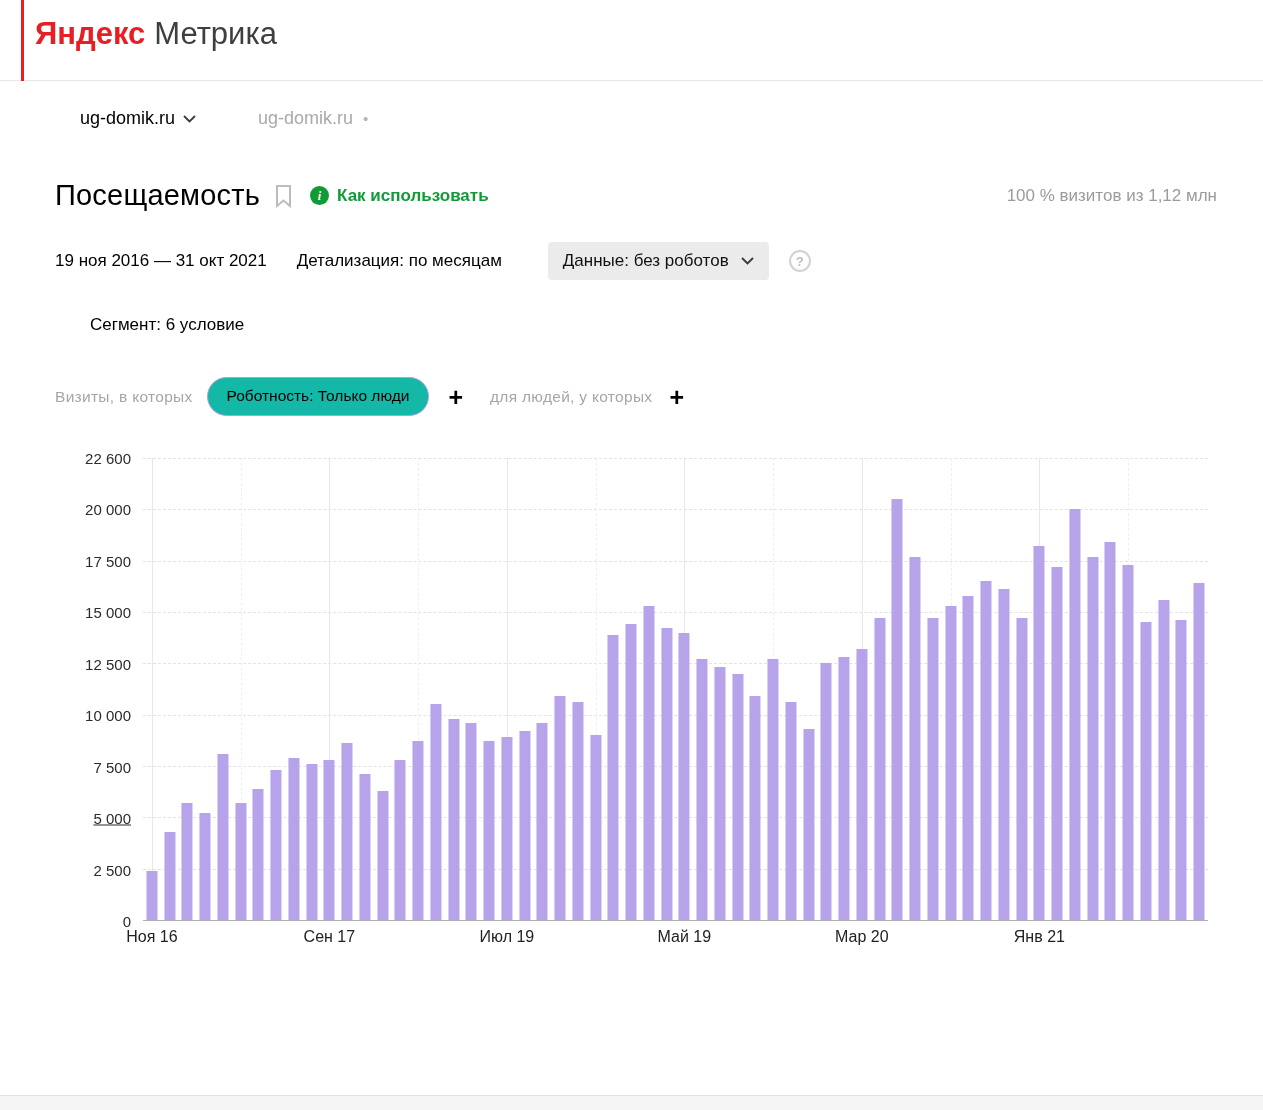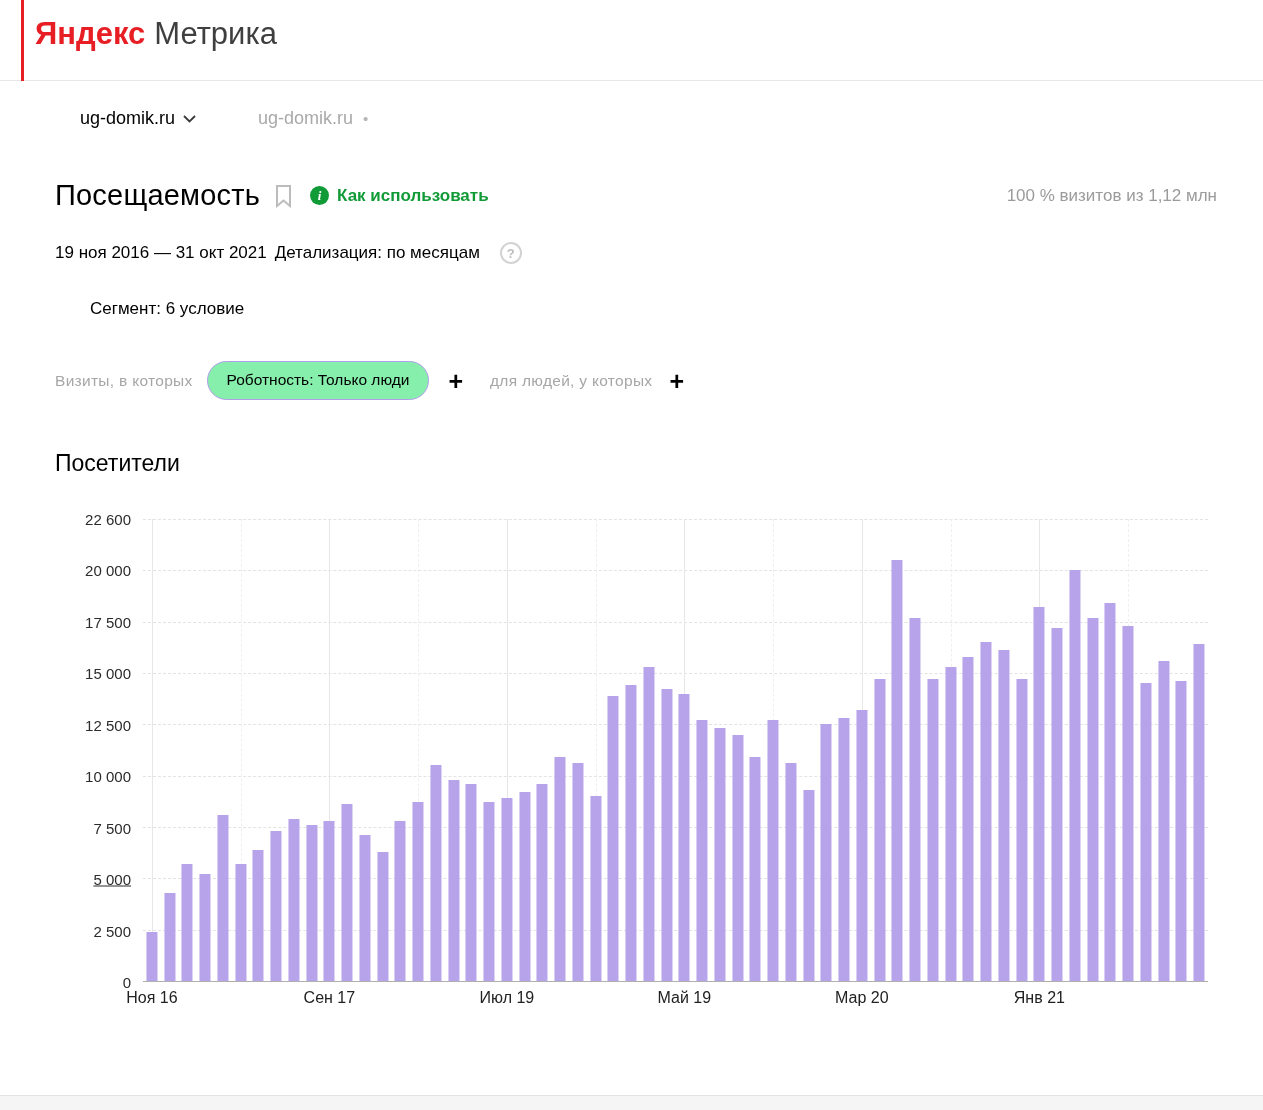--- a/index.html
+++ b/index.html
@@ -26,21 +26,21 @@
   .bookmark { margin-left:15px; display:flex; cursor:pointer; }
   .howto { display:flex; align-items:center; gap:8px; margin-left:18px; cursor:pointer; }
   .info-circle { width:19px; height:19px; border-radius:50%; color:#fff; font-size:13px; font-weight:700;
                  display:flex; align-items:center; justify-content:center; font-family:"Liberation Serif", serif; font-style:italic; }
   .howto-label { font-size:17px; font-weight:700; }
   .visits-summary { margin-left:auto; color:#9b9b9b; font-size:17px; }
 
   
   .controls-row { display:flex; align-items:center; margin:30px 55px 0 55px; font-size:17px; }
   .date-range { cursor:pointer; }
-  .granularity { margin-left:8px; cursor:pointer; }
+  .granularity { margin-left:30px; cursor:pointer; }
   .data-btn { margin-left:46px; background:#ebebeb; border:none; border-radius:4px; padding:9px 15px;
               font-size:17px; font-family:inherit; display:flex; align-items:center; gap:12px; cursor:pointer; color:#111; }
   .help-circle { margin-left:20px; width:22px; height:22px; border:2px solid #d2d2d2; border-radius:50%;
                  color:#bdbdbd; font-size:13px; font-weight:700; display:flex; align-items:center; justify-content:center; cursor:pointer; }
 
   
   .segment-row { margin:35px 0 0 90px; font-size:17px; }
   .segment-link { cursor:pointer; }
 
   
@@ -103,36 +103,41 @@
     <span class="howto">
       <span class="info-circle green-bg" style="background: rgb(17, 155, 55);">i</span>
       <span class="howto-label green-text" style="color: rgb(17, 155, 55);">Как использовать</span>
     </span>
     <span class="visits-summary">100 % визитов из 1,12 млн</span>
   </div>
 
   <div class="controls-row">
     <span class="date-range">19 ноя 2016 — 31 окт 2021</span>
     <span class="granularity">Детализация: по месяцам</span>
+    <button class="data-btn">
+      <span>Данные: без роботов</span>
+      <svg width="13" height="8" viewBox="0 0 13 8">
+          <path d="M1 1l5.5 5.5L12 1" fill="none" stroke="#3a3a3a" stroke-width="1.8"></path>
+        </svg>
+    </button>
     <span class="help-circle">?</span>
   </div>
 
   <div class="segment-row">
     <span class="segment-link">Сегмент: 6 условие</span>
   </div>
 
   <div class="filter-row">
     <span class="muted-label">Визиты, в которых</span>
-    <span class="robot-pill pill-style" style="border: 1.5px solid rgb(177, 158, 232); background: #86efac;">Роботность: Только люди</span>
+    <span class="robot-pill pill-style" style="border: 1.5px solid rgb(177, 158, 232); background: #14b8a6;">Роботность: Только люди</span>
     <span class="plus-btn">+</span>
     <span class="muted-label people-label">для людей, у которых</span>
     <span class="plus-btn second">+</span>
   </div>
 
-  <h2 class="section-title">Посетители</h2>
 
   <div class="chart">
     <div class="ylabels">
         <div class="ylab" style="top: 100%;">0</div>
         <div class="ylab" style="top: 88.8889%;">2 500</div>
         <div class="ylab" style="top: 77.7778%; text-decoration: underline;">5 000</div>
         <div class="ylab" style="top: 66.6667%;">7 500</div>
         <div class="ylab" style="top: 55.5556%;">10 000</div>
         <div class="ylab" style="top: 44.4444%;">12 500</div>
         <div class="ylab" style="top: 33.3333%;">15 000</div>

